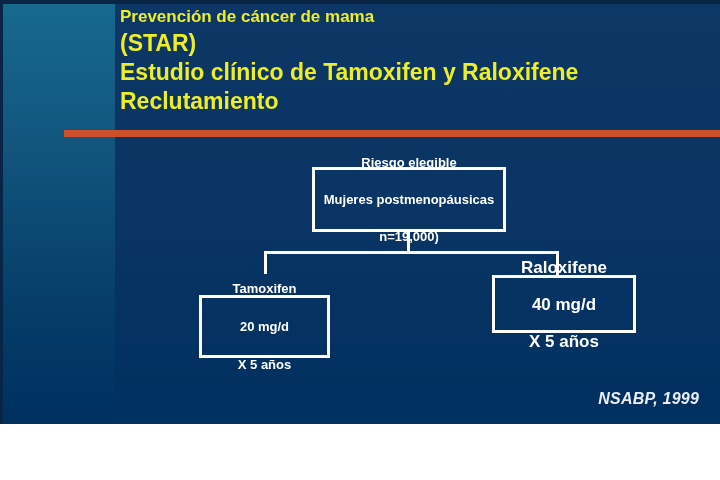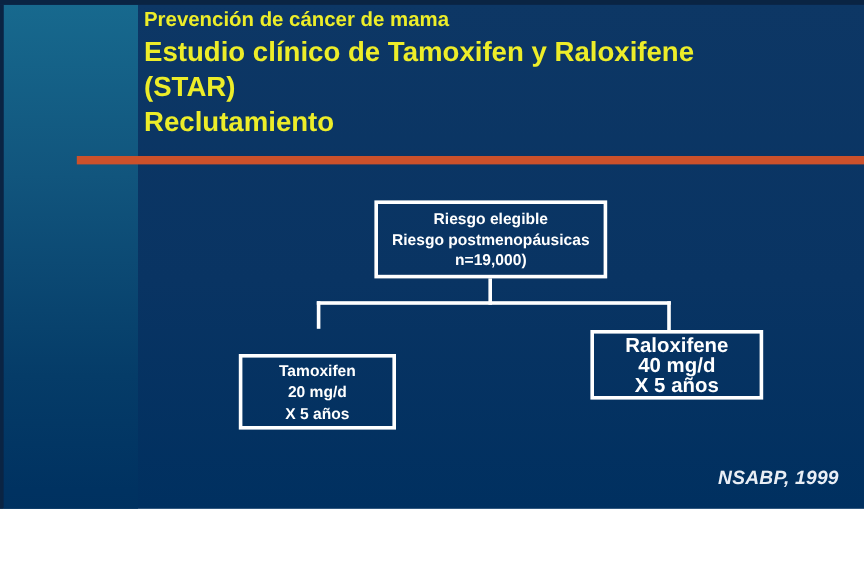--- a/index.html
+++ b/index.html
@@ -49,20 +49,21 @@
   
   .flow-box {
     position: absolute;
     border: 3px solid #ffffff;
     box-sizing: border-box;
     color: #ffffff;
     font-weight: bold;
     display: flex; flex-direction: column;
     align-items: center; justify-content: center;
     text-align: center;
+    gap: 20px;
   }
   .flow-box .bl { display: block; }
   .root-box  { left: 312px; top: 167px; width: 194px; height: 65px; font-size: 13px; line-height: 17px; }
   .left-box  { left: 199px; top: 274px; width: 131px; height: 63px; font-size: 13px; line-height: 18px; margin-top: 21px; }
   .right-box { left: 492px; top: 275px; width: 144px; height: 58px; font-size: 17px; line-height: 17px; text-align: center; }
   .conn { position: absolute; background: #ffffff; }
   .conn-stub       { left: 407px; top: 232px; width: 3px;   height: 22px; }
   .conn-horizontal { left: 264px; top: 251px; width: 295px; height: 3px;  }
   .conn-drop-left  { left: 264px; top: 251px; width: 3px;   height: 23px; }
   .conn-drop-right { left: 556px; top: 251px; width: 3px;   height: 24px; }
@@ -76,36 +77,36 @@
 </head>
 <body>
 
 <div class="slide">
 
   <div class="side-strip"></div>
   <div class="top-edge"></div>
 
   <div class="title-block">
     <div class="title-small">Prevención de cáncer de mama</div>
+    <div class="title-big">(STAR)</div>
     <div class="title-big">Estudio clínico de Tamoxifen y Raloxifene</div>
-    <div class="title-big">(STAR)</div>
     <div class="title-big">Reclutamiento</div>
   </div>
 
   <div class="accent-line"></div>
 
   <div>
     <div class="conn conn-stub"></div>
     <div class="conn conn-horizontal"></div>
     <div class="conn conn-drop-left"></div>
     <div class="conn conn-drop-right"></div>
 
     <div class="flow-box root-box">
       <span class="bl">Riesgo elegible</span>
-      <span class="bl">Riesgo postmenopáusicas</span>
+      <span class="bl">Mujeres postmenopáusicas</span>
       <span class="bl">n=19,000)</span>
     </div>
 
     <div class="flow-box left-box">
       <span class="bl">Tamoxifen</span>
       <span class="bl">20 mg/d</span>
       <span class="bl">X 5 años</span>
     </div>
 
     <div class="flow-box right-box">

